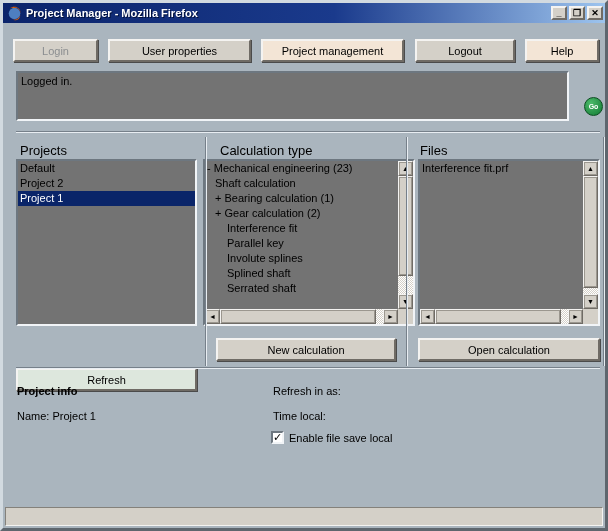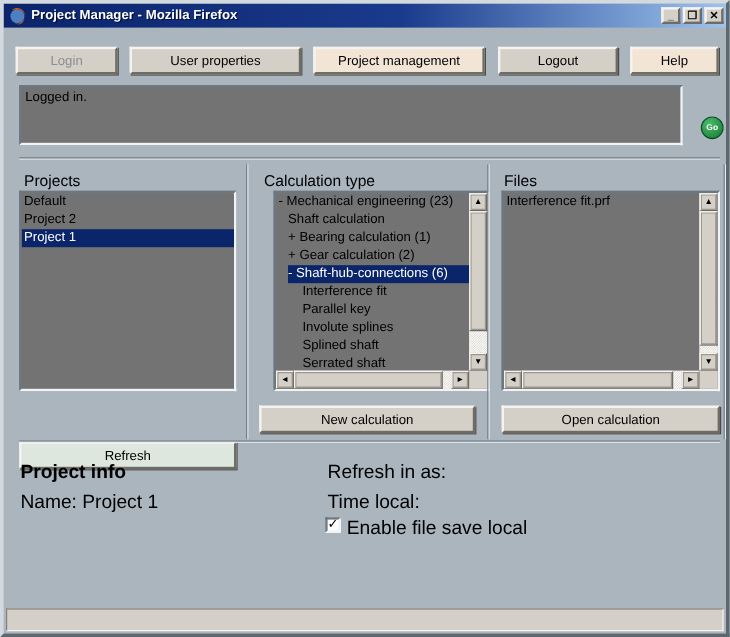--- a/index.html
+++ b/index.html
@@ -58,21 +58,21 @@
   .vscroll .up{top:0;} .vscroll .down{bottom:0;}
   .vthumb{position:absolute;left:0;width:15px;background:#d4d0c8;
     border:1px solid;border-color:#f4f3f1 #6f6b65 #6f6b65 #f4f3f1;
     box-shadow:0 0 0 1px #9b978f inset;}
   .htrack{flex:1;position:relative;}
   .hthumb{position:absolute;left:0;top:0;height:15px;width:calc(100% - 7px);
     background:#d4d0c8;border:1px solid;border-color:#f4f3f1 #6f6b65 #6f6b65 #f4f3f1;
     box-shadow:0 0 0 1px #9b978f inset;}
   .corner{position:absolute;right:0;bottom:0;width:15px;height:15px;background:#d4d0c8;}
   
-  .info-text{position:absolute;font-size:16px;color:#000;}
+  .info-text{position:absolute;font-size:11px;color:#000;}
   .bold{font-weight:bold;}
   #checkbox{position:absolute;left:268px;top:428px;width:13px;height:13px;background:#fff;
     border:2px solid;border-color:#6d7780 #f1f4f7 #f1f4f7 #6d7780;
     font-size:11px;line-height:9px;text-align:center;color:#000;}
   #statusbar{position:absolute;left:2px;right:2px;bottom:2px;height:19px;background:#d4d0c8;
     border:1px solid;border-color:#84817b #f4f3f1 #f4f3f1 #84817b;}
   
   #ctxmenu{position:absolute;left:156px;top:259px;width:112px;z-index:100;
     background:#d7d3cb;border:1px solid;border-color:#f6f5f3 #5c5953 #5c5953 #f6f5f3;
     box-shadow:1px 1px 0 #43413d;padding:1px 0;}
@@ -114,27 +114,26 @@
   <div class="sectlabel" style="left:417px;">Files</div>
 
   <div class="panelbox sunken" style="left:13px;width:181px;">
     <div class="rows">
       <div class="lrow">Default</div>
       <div class="lrow">Project 2</div>
       <div class="lrow selected">Project 1</div>
     </div>
   </div>
 
-  <div class="panelbox sunken" style="left:225px;width:180px;">
+  <div class="panelbox sunken" style="left:200px;width:212px;">
     <div class="rows withsb">
       <div class="trow ind0">- Mechanical engineering (23)</div>
       <div class="trow ind1">Shaft calculation</div>
       <div class="trow ind1">+ Bearing calculation (1)</div>
       <div class="trow ind1">+ Gear calculation (2)</div>
-      <div class="trow ind1 selected">- Shaft-hub-connections (6)</div>
       <div class="trow ind2">Interference fit</div>
       <div class="trow ind2">Parallel key</div>
       <div class="trow ind2">Involute splines</div>
       <div class="trow ind2">Splined shaft</div>
       <div class="trow ind2">Serrated shaft</div>
     </div>
     <div class="vscroll dither">
       <button class="sbbtn up">▲</button>
       <div class="vthumb" style="top:15px;height:100px;"></div>
       <button class="sbbtn down">▼</button>

